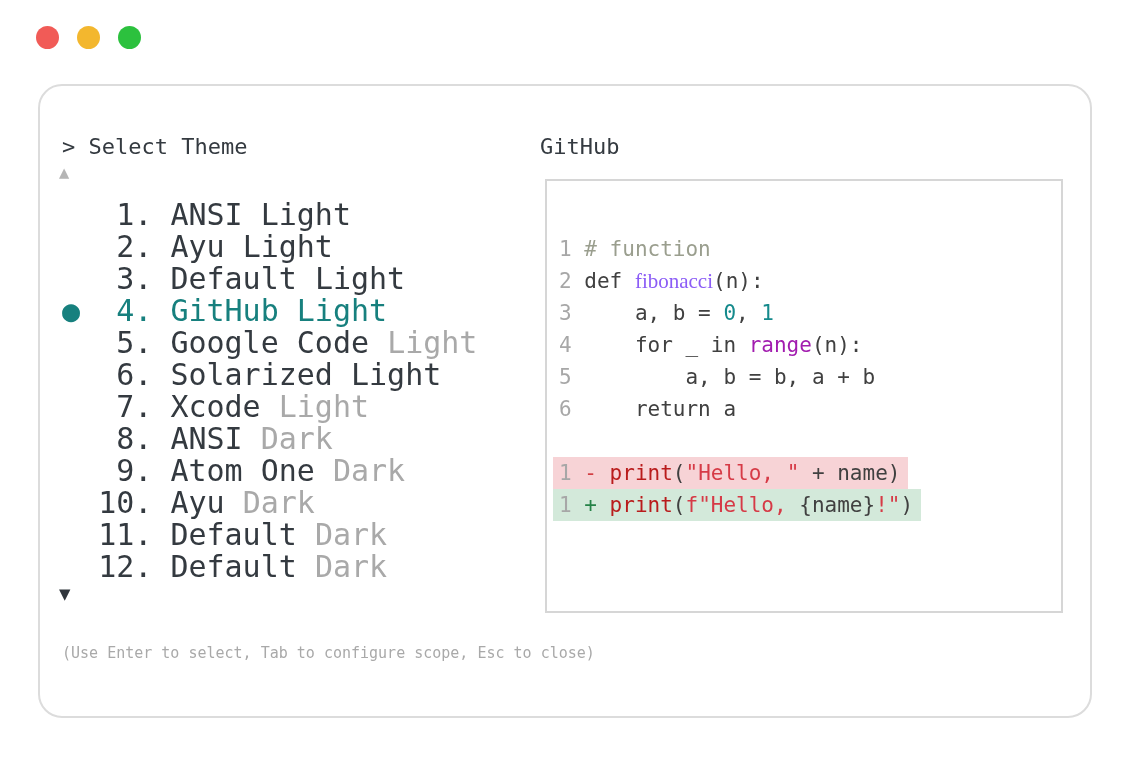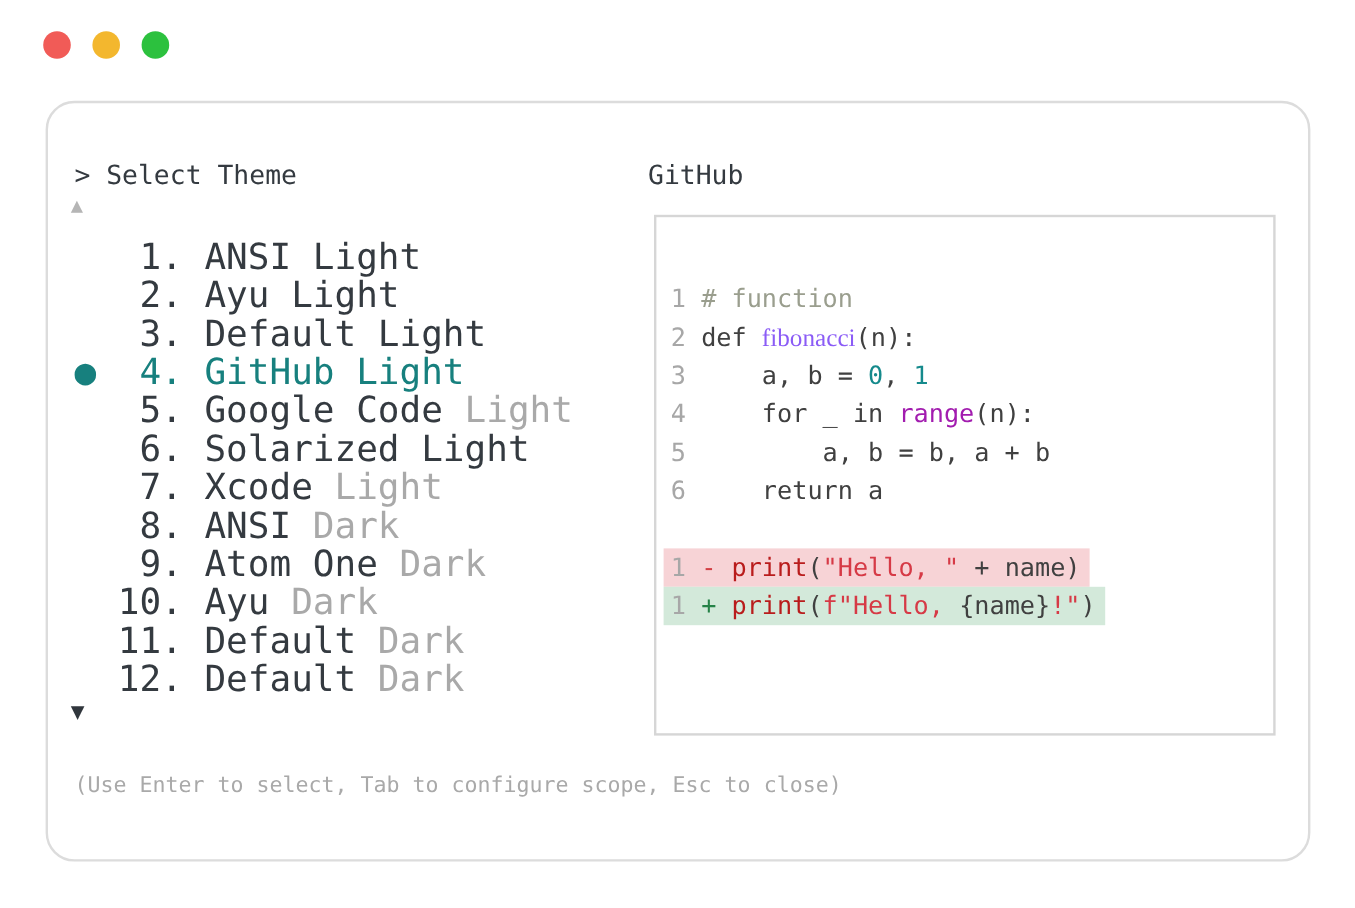--- a/index.html
+++ b/index.html
@@ -19,21 +19,21 @@
 
   .scroll-up   { position:absolute; left:19px; top:76px;  font-size:17px; color:#B5B5B5; cursor:pointer; }
   .scroll-down { position:absolute; left:19px; top:496px; font-size:19px; color:#30363C; cursor:pointer; }
 
   .theme-list { position:absolute; left:22px; top:113px; list-style:none; }
   .theme-item { font-size:30px; line-height:32px; height:32px; color:#343A40; white-space:pre; cursor:pointer; }
   .theme-item .bullet { color:#17807E; }
   .theme-item.selected .num, .theme-item.selected .name, .theme-item.selected .variant { color:#17807E; }
   .theme-item .variant.muted { color:#A9A9A9; }
 
-  .help { position:absolute; left:22px; top:558px; font-size:18px; color:#A9A9A9; white-space:pre; }
+  .help { position:absolute; left:22px; top:558px; font-size:15px; color:#A9A9A9; white-space:pre; }
 
   .preview-label { position:absolute; left:500px; top:48px; font-size:22px; color:#343A40; }
   .preview-box { position:absolute; left:505px; top:93px; width:518px; height:434px;
     border:2px solid #D6D6D6; background:#ffffff; overflow:hidden; }
   .code-area { padding:52px 0 0 12px; }
   .code-line { font-size:21px; line-height:32px; height:32px; white-space:pre; color:#343A40; }
   .spacer { height:32px; }
   .lineno { color:#A7A7A7; }
   .tok.plain   { color:#404040; }
   .tok.comment { color:#9A9E8E; }

